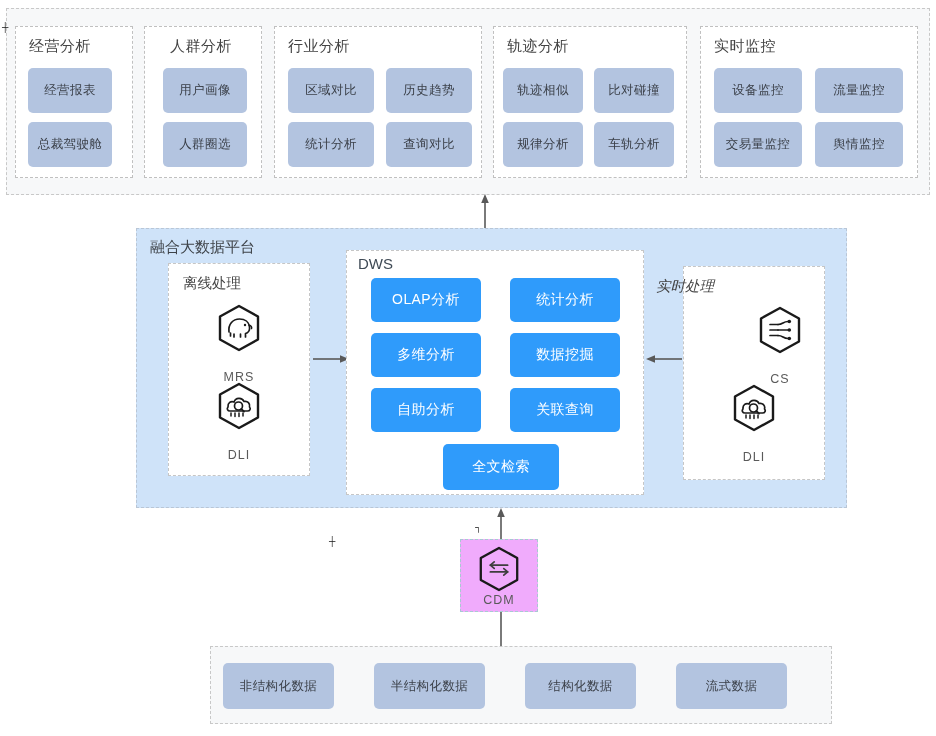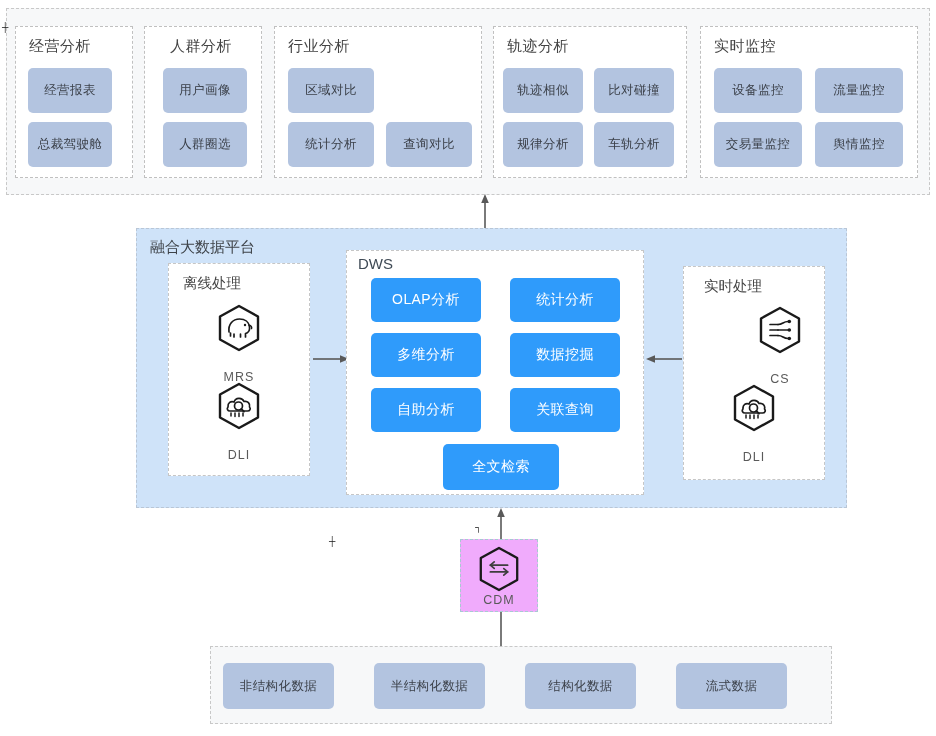--- a/index.html
+++ b/index.html
@@ -175,20 +175,21 @@
   <div class="chip" style="left:28px; top:122px; width:84px; height:45px;">总裁驾驶舱</div>
 
   <div class="dashed-card" style="left:144px; top:26px; width:118px; height:152px;"></div>
   <div class="card-title" style="left:158px; top:37px;margin-left:12px;">人群分析</div>
   <div class="chip" style="left:163px; top:68px; width:84px; height:45px;">用户画像</div>
   <div class="chip" style="left:163px; top:122px; width:84px; height:45px;">人群圈选</div>
 
   <div class="dashed-card" style="left:274px; top:26px; width:208px; height:152px;"></div>
   <div class="card-title" style="left:288px; top:37px;">行业分析</div>
   <div class="chip" style="left:288px; top:68px; width:86px; height:45px;">区域对比</div>
+  <div class="chip" style="left:386px; top:68px; width:86px; height:45px;">历史趋势</div>
   <div class="chip" style="left:288px; top:122px; width:86px; height:45px;">统计分析</div>
   <div class="chip" style="left:386px; top:122px; width:86px; height:45px;">查询对比</div>
 
   <div class="dashed-card" style="left:493px; top:26px; width:194px; height:152px;"></div>
   <div class="card-title" style="left:507px; top:37px;">轨迹分析</div>
   <div class="chip" style="left:503px; top:68px; width:80px; height:45px;">轨迹相似</div>
   <div class="chip" style="left:594px; top:68px; width:80px; height:45px;">比对碰撞</div>
   <div class="chip" style="left:503px; top:122px; width:80px; height:45px;">规律分析</div>
   <div class="chip" style="left:594px; top:122px; width:80px; height:45px;">车轨分析</div>
 
@@ -252,21 +253,21 @@
   <div class="bchip" style="left:371px; top:388px; width:110px; height:44px;">自助分析</div>
   <div class="bchip" style="left:510px; top:388px; width:110px; height:44px;">关联查询</div>
   <div class="bchip" style="left:443px; top:444px; width:116px; height:46px;">全文检索</div>
 
   <svg class="arrow" style="left:646px; top:350px;" width="36" height="18" viewBox="0 0 36 18">
     <line x1="36" y1="9" x2="6" y2="9" stroke="#595959" stroke-width="1.6"></line>
     <polygon points="0,9 9,5.2 9,12.8" fill="#595959"></polygon>
   </svg>
 
   <div class="inner-white" style="left:683px; top:266px; width:142px; height:214px;"></div>
-  <div class="proc-title" style="left:704px; top:277px;">实时处理</div>
+  <div class="proc-title" style="left:656px; top:277px;font-style:italic;">实时处理</div>
 
   <div class="svc" style="left:709px; top:306px; width:142px;">
     <svg class="hex" width="46" height="48" viewBox="0 0 46 48">
       <polygon points="23,2 42,12.5 42,35.5 23,46 4,35.5 4,12.5" fill="none" stroke="#1a1a1a" stroke-width="2.4" stroke-linejoin="round"></polygon>
       <line x1="13" y1="18.5" x2="21" y2="18.5" stroke="#1a1a1a" stroke-width="1.7" stroke-linecap="round"></line>
       <line x1="13" y1="24" x2="21" y2="24" stroke="#1a1a1a" stroke-width="1.7" stroke-linecap="round"></line>
       <line x1="13" y1="29.5" x2="21" y2="29.5" stroke="#1a1a1a" stroke-width="1.7" stroke-linecap="round"></line>
       <path d="M21 18.5 C26 18.5 26 15.5 31 15.5" fill="none" stroke="#1a1a1a" stroke-width="1.7" stroke-linecap="round"></path>
       <path d="M21 24 L31 24" fill="none" stroke="#1a1a1a" stroke-width="1.7" stroke-linecap="round"></path>
       <path d="M21 29.5 C26 29.5 26 32.5 31 32.5" fill="none" stroke="#1a1a1a" stroke-width="1.7" stroke-linecap="round"></path>

